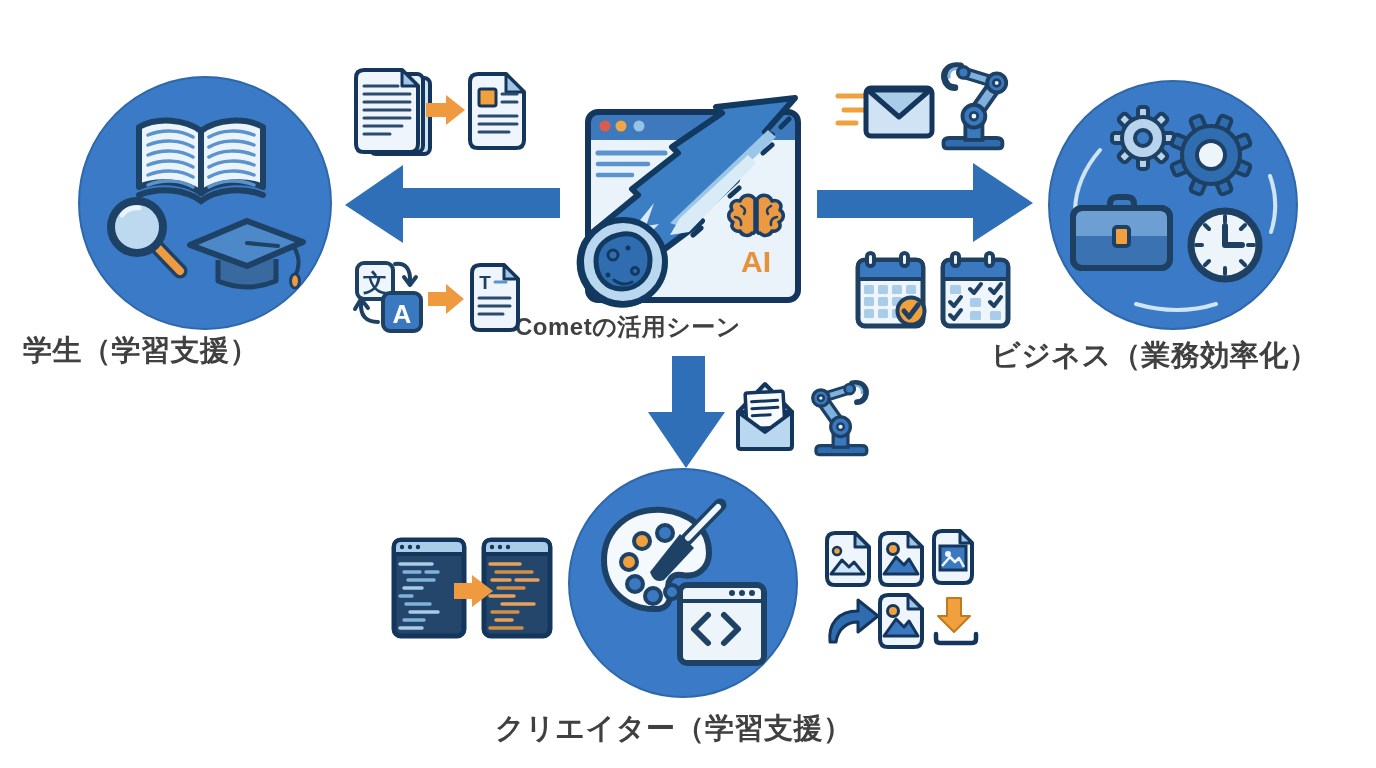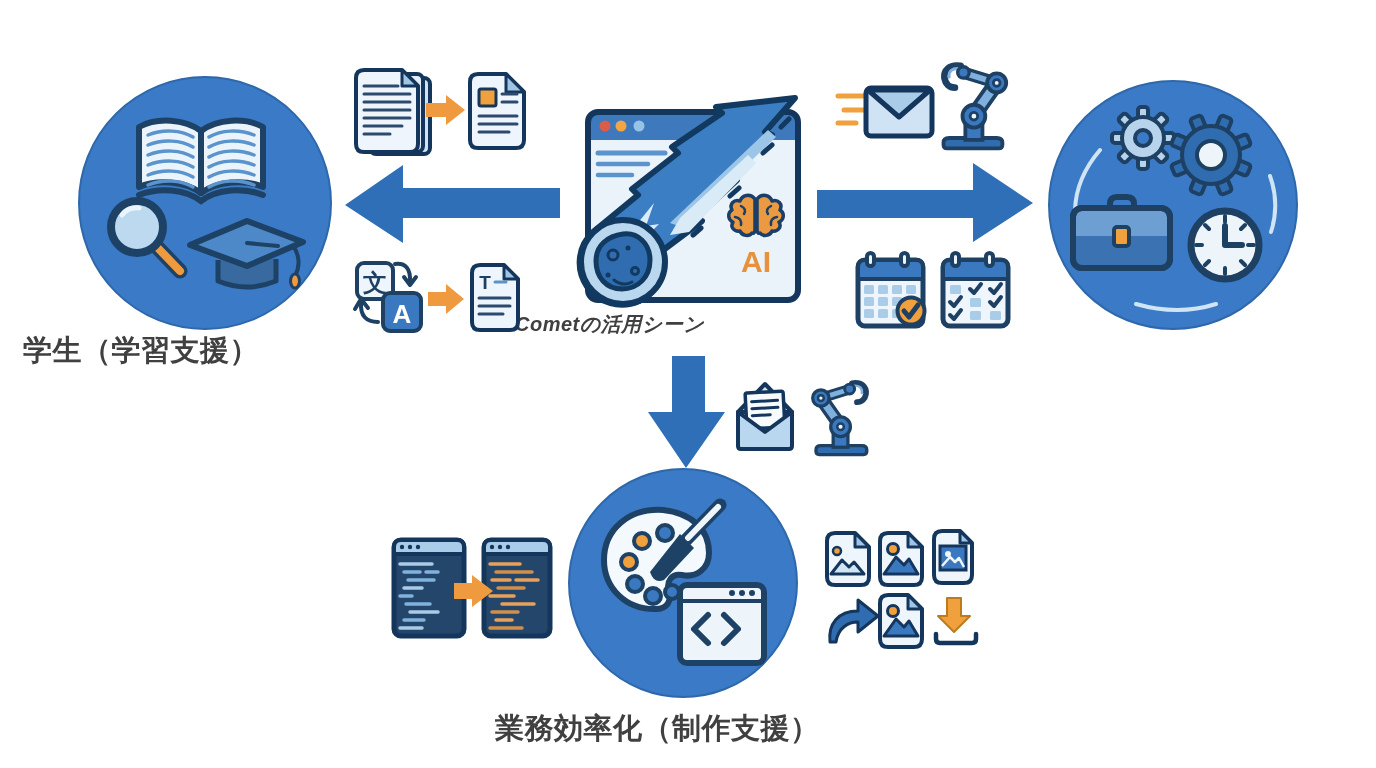--- a/index.html
+++ b/index.html
@@ -2,21 +2,21 @@
 <html><head>
 <meta charset="utf-8">
 <style>
   html,body{margin:0;padding:0;background:#ffffff;}
   .canvas{position:relative;width:1376px;height:768px;background:#ffffff;overflow:hidden;
           font-family:"Liberation Sans","DejaVu Sans",sans-serif;padding-left:28px;}
   .abs{position:absolute;}
   .label{position:absolute;text-align:left;font-weight:700;color:#404040;
          font-family:"Liberation Sans","DejaVu Sans",sans-serif;}
   .node-label{font-size:29px;letter-spacing:0.5px;}
-  .center-title{font-size:20px;letter-spacing:0.5px;font-style:italic;}
+  .center-title{font-size:24px;letter-spacing:0.5px;}
   svg{display:block;overflow:visible;}
 </style>
 </head>
 <body>
 
 <div class="canvas">
 
   <svg width="0" height="0" class="abs">
     <defs>
       <g id="robot-arm">
@@ -134,20 +134,21 @@
       <path d="M25,156 h97 v23 q0,9 -9,9 h-79 q-9,0 -9,-9 Z" fill="#3a72b2"></path>
       <rect x="25" y="128" width="97" height="60" rx="9" fill="none" stroke="#1d4063" stroke-width="6"></rect>
       <rect x="66" y="147" width="15" height="19" rx="3" fill="#f0a03c" stroke="#1d4063" stroke-width="4"></rect>
     </g>
     <g>
       <circle cx="177" cy="165" r="34" fill="#edf5fb" stroke="#1d4063" stroke-width="7"></circle>
       <path d="M177,136 v6 M206,165 h-6 M177,194 v-6 M148,165 h6 M197,145 l-4,4 M197,185 l-4,-4 M157,185 l4,-4 M157,145 l4,4" stroke="#1d4063" stroke-width="4" stroke-linecap="round" fill="none"></path>
       <path d="M177,165 V146 M177,165 h17" stroke="#1d4063" stroke-width="6" stroke-linecap="round" fill="none"></path>
     </g>
   </svg>
+  <div class="label node-label" style="left:991px;top:336px;width:350px">ビジネス（業務効率化）</div>
 
   <svg class="abs" style="left:568px;top:468px" width="230" height="230">
     <circle cx="115" cy="115" r="114" fill="#3a7ac6" stroke="#2e68ab" stroke-width="2"></circle>
     <g>
       <path d="M95,42 C60,40 36,62 36,92 C36,120 58,142 88,141 C99,141 104,133 101,123 C98,113 104,105 114,107 C128,110 141,101 141,85 C141,60 122,45 95,42 Z" fill="#f3f9fd" stroke="#1d4266" stroke-width="6" stroke-linejoin="round"></path>
       <circle cx="97" cy="65" r="8" fill="#3a78c0" stroke="#1d4266" stroke-width="4"></circle>
       <circle cx="74" cy="73" r="8" fill="#f0a03c" stroke="#1d4266" stroke-width="4"></circle>
       <circle cx="61" cy="94" r="8" fill="#f0a03c" stroke="#1d4266" stroke-width="4"></circle>
       <circle cx="67" cy="116" r="8" fill="#3a78c0" stroke="#1d4266" stroke-width="4"></circle>
       <circle cx="85" cy="128" r="8" fill="#3a78c0" stroke="#1d4266" stroke-width="4"></circle>
@@ -160,21 +161,21 @@
     </g>
     <g>
       <rect x="112" y="117" width="84" height="78" rx="7" fill="#edf5fb" stroke="#1d4266" stroke-width="6"></rect>
       <line x1="112" y1="133" x2="196" y2="133" stroke="#1d4266" stroke-width="4"></line>
       <circle cx="164" cy="125" r="3" fill="#1d4266"></circle>
       <circle cx="174" cy="125" r="3" fill="#1d4266"></circle>
       <circle cx="184" cy="125" r="3" fill="#1d4266"></circle>
       <path d="M140,147 L126,161 L140,175 M156,147 L170,161 L156,175" fill="none" stroke="#1d4266" stroke-width="6" stroke-linecap="round" stroke-linejoin="round"></path>
     </g>
   </svg>
-  <div class="label node-label" style="left:495px;top:709px;width:380px">業務効率化（制作支援）</div>
+  <div class="label node-label" style="left:495px;top:709px;width:380px">クリエイター（学習支援）</div>
 
   <svg class="abs" style="left:352px;top:62px" width="185" height="98">
     <g>
       <rect x="18" y="16" width="60" height="76" rx="6" fill="#cfe3f2" stroke="#14365c" stroke-width="4"></rect>
       <rect x="11" y="12" width="60" height="78" rx="6" fill="#e2eef8" stroke="#14365c" stroke-width="4"></rect>
       <path d="M4,16 q0,-8 8,-8 h38 l16,16 v58 q0,8 -8,8 h-46 q-8,0 -8,-8 Z" fill="#eef5fc" stroke="#14365c" stroke-width="4" stroke-linejoin="round"></path>
       <path d="M50,8 l16,16 h-16 Z" fill="#9fc4e4" stroke="#14365c" stroke-width="3" stroke-linejoin="round"></path>
       <path d="M12,24 h34 M12,32 h46 M12,40 h46 M12,48 h46 M12,56 h46 M12,64 h38 M12,72 h26" stroke="#2c4a6e" stroke-width="3" stroke-linecap="round" fill="none"></path>
     </g>
     <polygon points="74,41 94,41 94,33 113,48 94,63 94,55 74,55" fill="#f09a40"></polygon>

